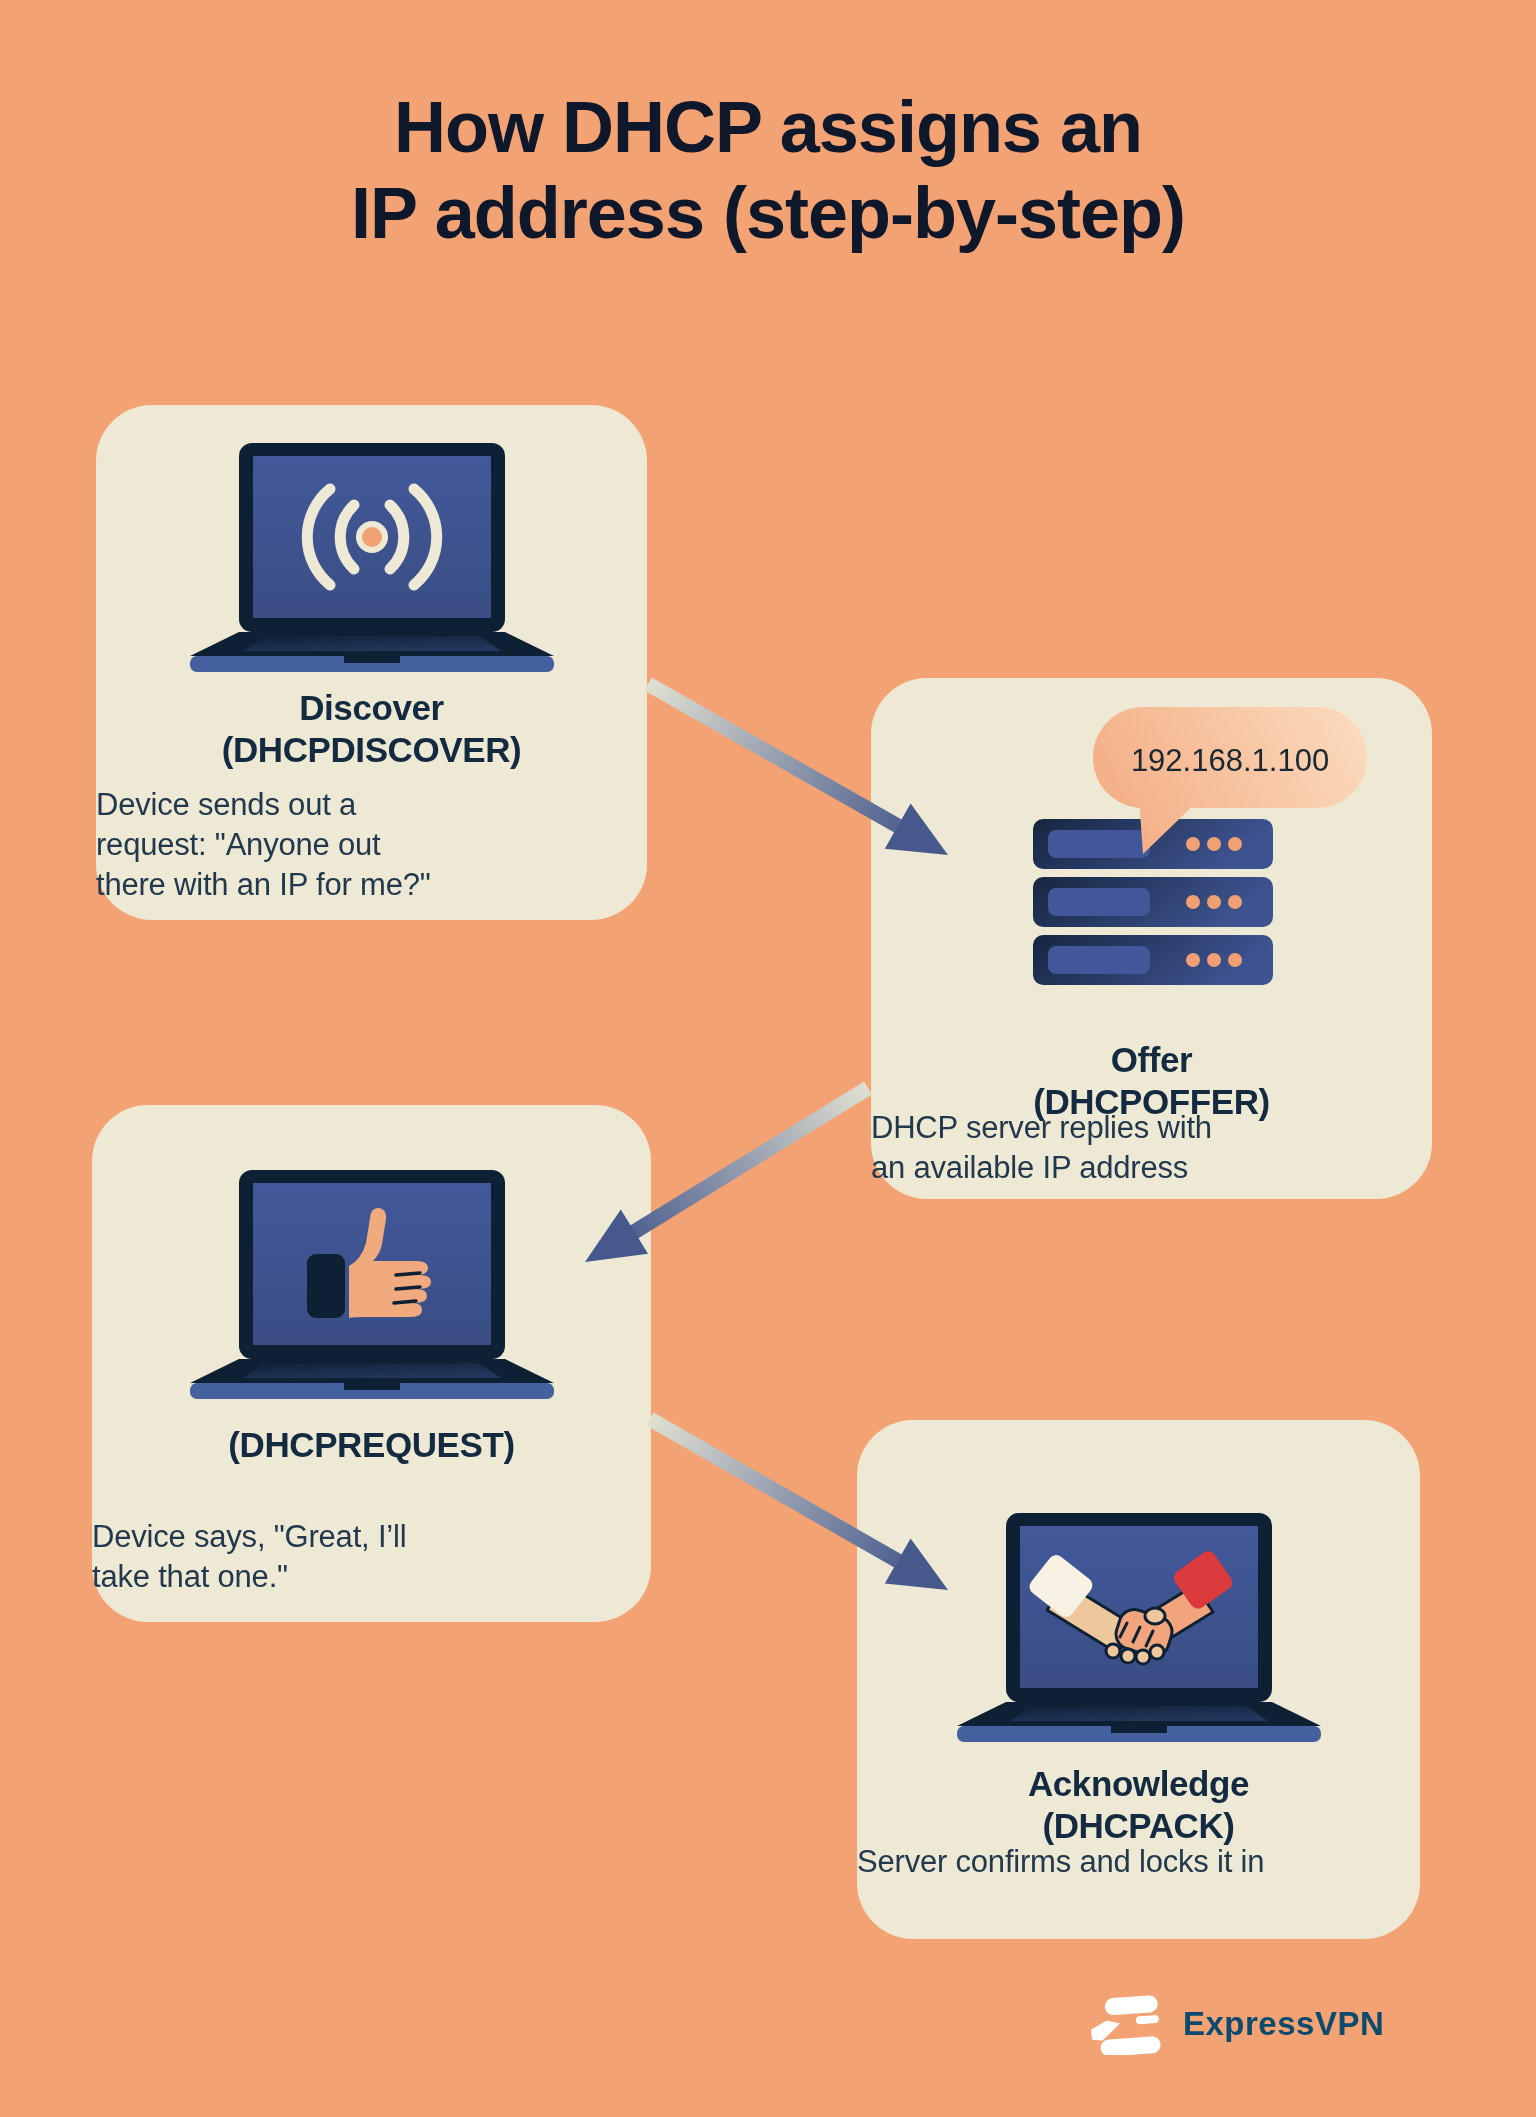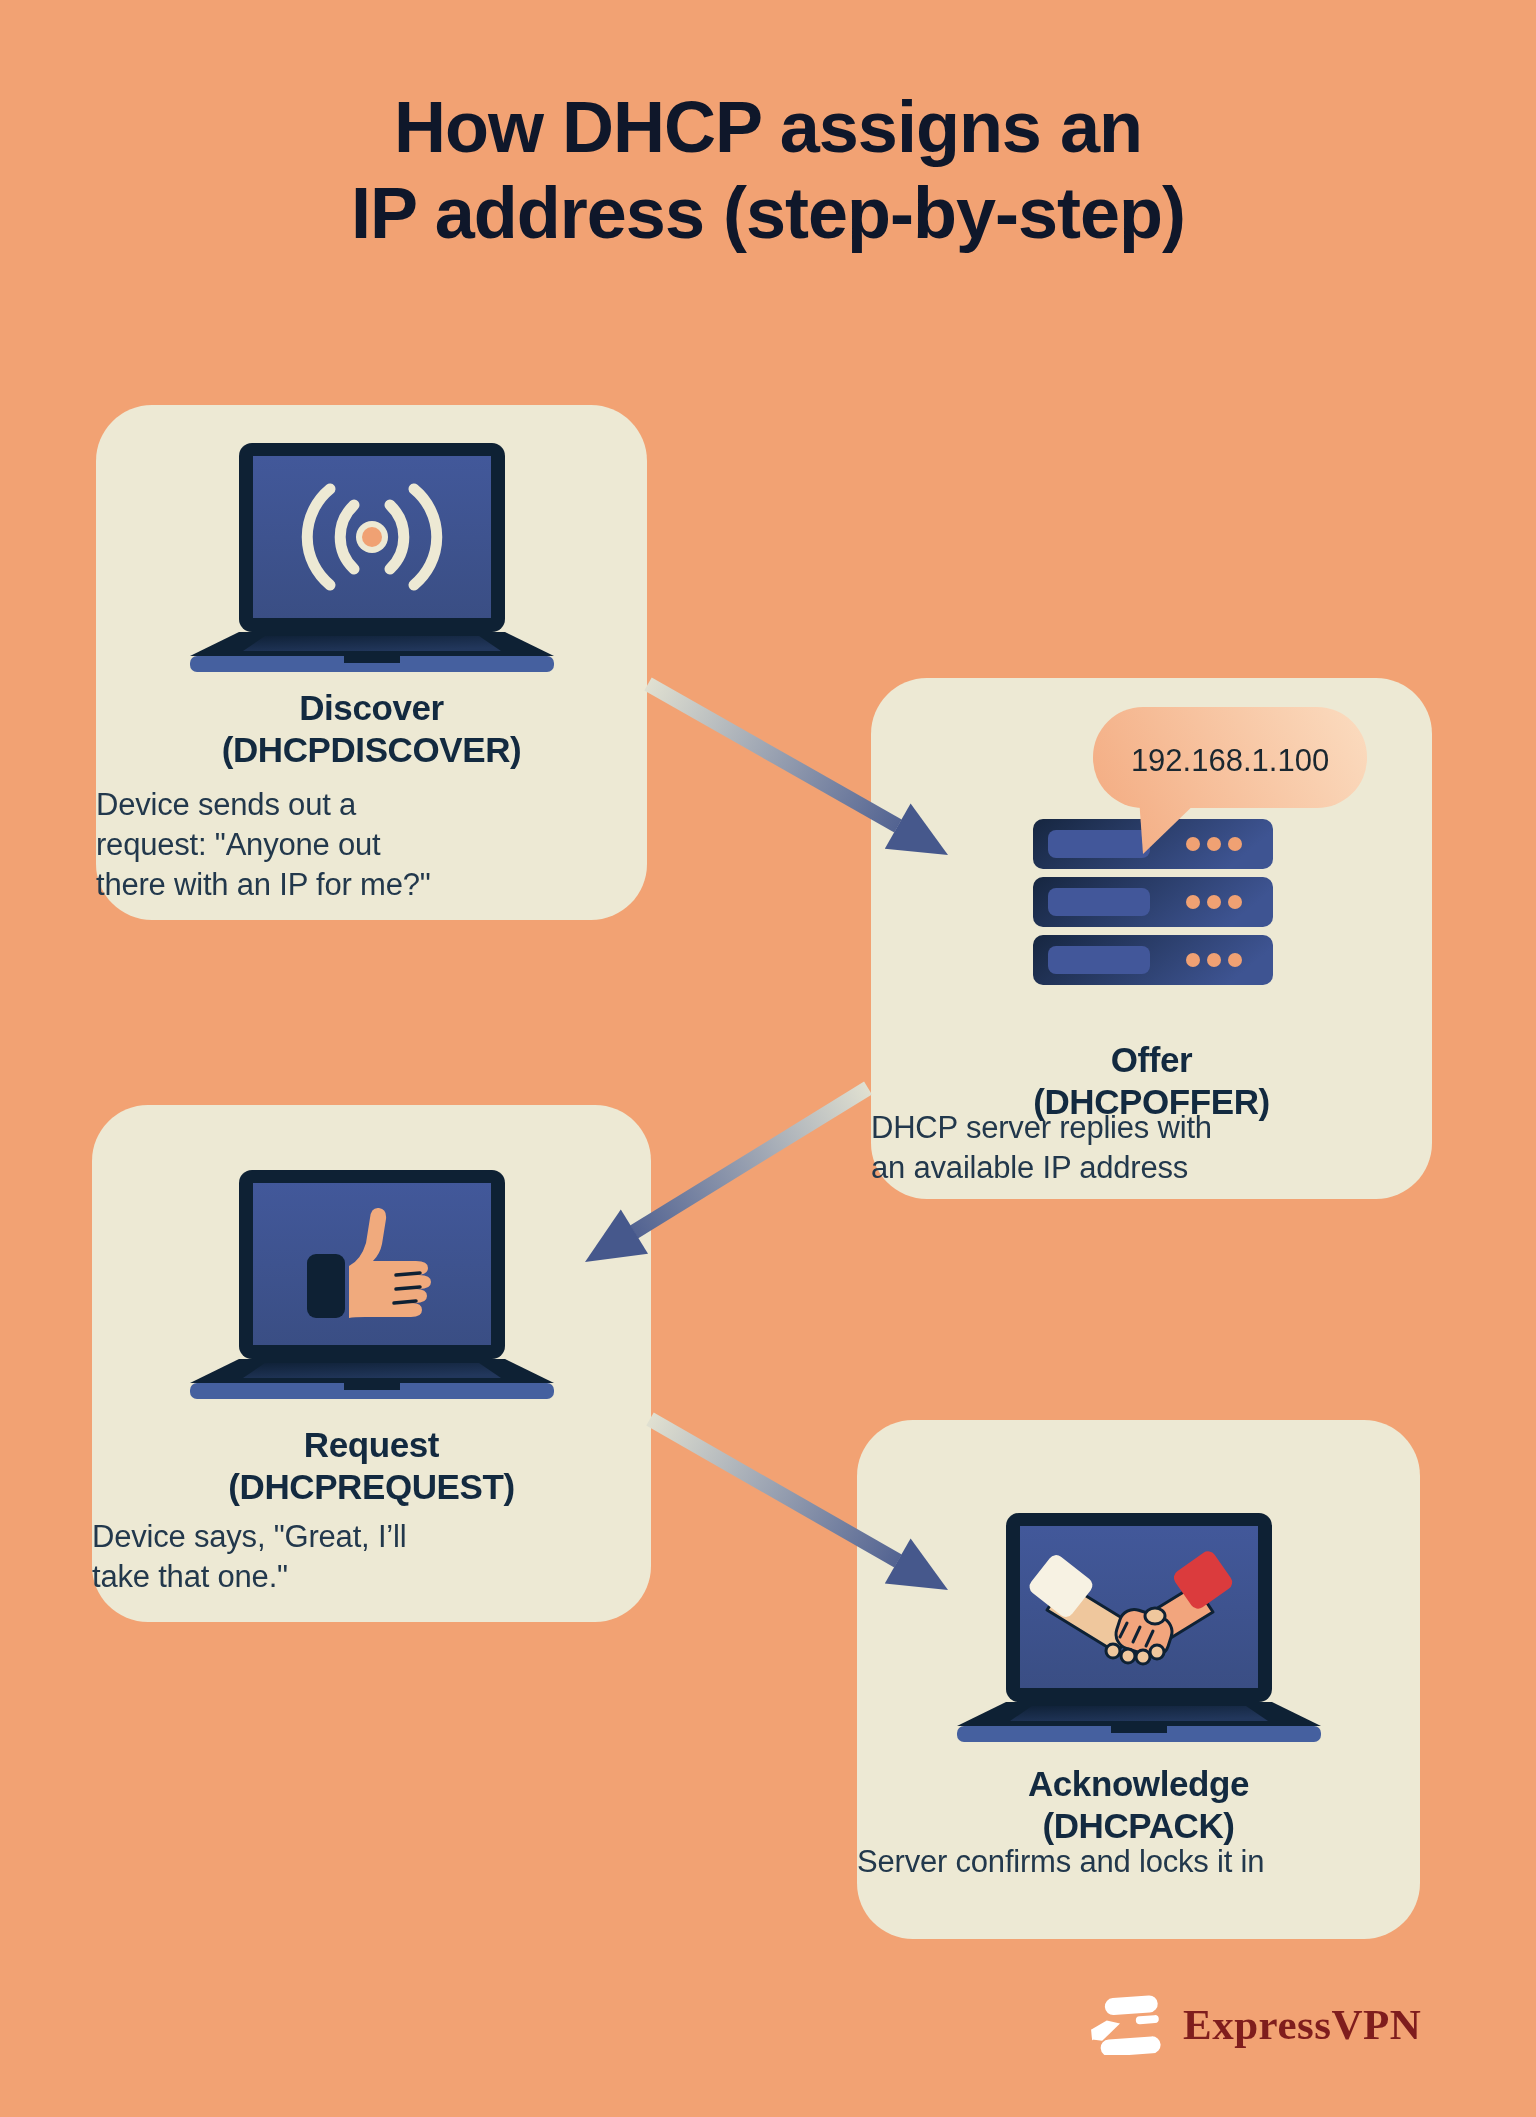--- a/index.html
+++ b/index.html
@@ -27,22 +27,22 @@
     position:absolute;left:0;width:100%;text-align:left;
     font-size:31px;line-height:40px;color:#22384C;letter-spacing:-0.2px;
   }
   .bodytext span{display:block;}
   .overlay{position:absolute;left:0;top:0;pointer-events:none;}
   .footer{
     position:absolute;left:1086px;top:1992px;height:64px;
     display:flex;align-items:center;gap:15px;
   }
   .wordmark{
-    font-family:Liberation Serif, serif;font-weight:bold;
-    font-size:43px;color:#7f1d1d;letter-spacing:0.5px;
+    font-family:Liberation Sans, sans-serif;font-weight:bold;
+    font-size:33px;color:#0c4a6e;letter-spacing:0.5px;
   }
 </style>
 </head>
 <body>
 
 <div class="canvas">
 
   <svg width="0" height="0" style="position:absolute" aria-hidden="true">
     <defs>
       <linearGradient id="scr" x1="0" y1="0" x2="0" y2="1">
@@ -159,21 +159,20 @@
           L226,119 Q237,119 237,126 Q237,133 225,133 L222,133 Q232,133 232,140 Q232,147 221,147
           L175,147 Q164,147 159,148 Z"></path>
         <g stroke="#0E2134" stroke-width="3.5" stroke-linecap="round">
           <path d="M206,105 L230,103"></path>
           <path d="M206,119 L230,117"></path>
           <path d="M204,133 L226,131"></path>
         </g>
       </svg>
     </div>
     <div class="heading" style="top:319px;">
-      <span>Request</span>
       <span>(DHCPREQUEST)</span>
     </div>
     <div class="bodytext" style="top:412px;">
       <span>Device says, "Great, I’ll</span>
       <span>take that one."</span>
     </div>
   </div>
 
   <div class="card" style="left:857px;top:1420px;width:563px;height:519px;">
     <div class="icon-wrap" style="top:93px;">

